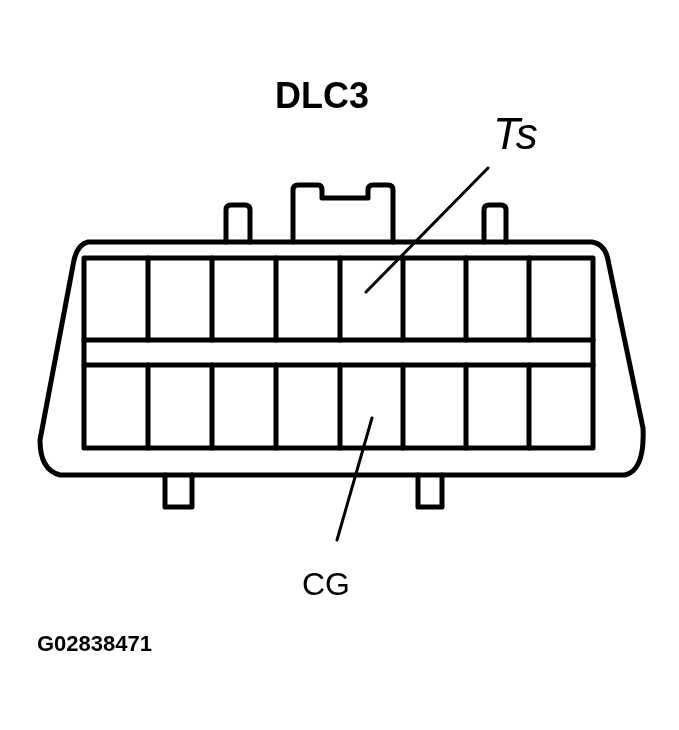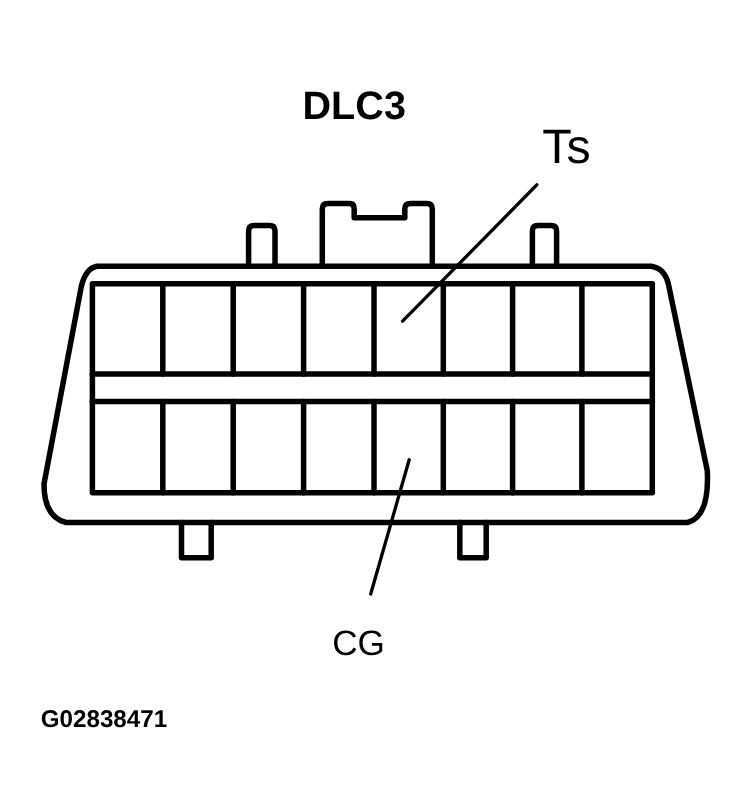--- a/index.html
+++ b/index.html
@@ -1,22 +1,22 @@
 <!DOCTYPE html>
 <html><head>
   <meta charset="utf-8">
   <style>
     html, body { margin: 0; padding: 0; background: #ffffff; }
     body { width: 679px; height: 730px; position: relative; overflow: hidden; }
     svg { position: absolute; left: 0; top: 0; }
     .lbl { position: absolute; font-family: "Liberation Sans", sans-serif; color: #000; line-height: 1; }
     .title { left: 275px; top: 78px; font-size: 36px; font-weight: bold; }
-    .ts { left: 493px; top: 112px; font-size: 44px; }
+    .ts { left: 493px; top: 112px; font-size: 44px; font-style: italic; }
     .cg { left: 302px; top: 568px; font-size: 32px; }
-    .fig { left: 37px; top: 633px; font-size: 22px; font-weight: bold; margin-top: 10px; }
+    .fig { left: 37px; top: 633px; font-size: 22px; font-weight: bold; }
   </style>
 </head>
 <body>
 
 <svg width="679" height="730" viewBox="0 0 679 730">
   <g fill="none" stroke="#000" stroke-width="5" stroke-linejoin="round" stroke-linecap="round">
 
     <path d="M88,242 L592,242 Q605,244 608,260 L643,428 Q645,470 625,475 L60,475 Q40,470 40,440 L74,260 Q78,244 88,242 Z"></path>
 
     <path d="M293,242 L293,190 Q293,185 298,185 L318,185 Q322,185 322,190 L322,198 L368,198 L368,190 Q368,185 373,185 L388,185 Q393,185 393,190 L393,242"></path>

